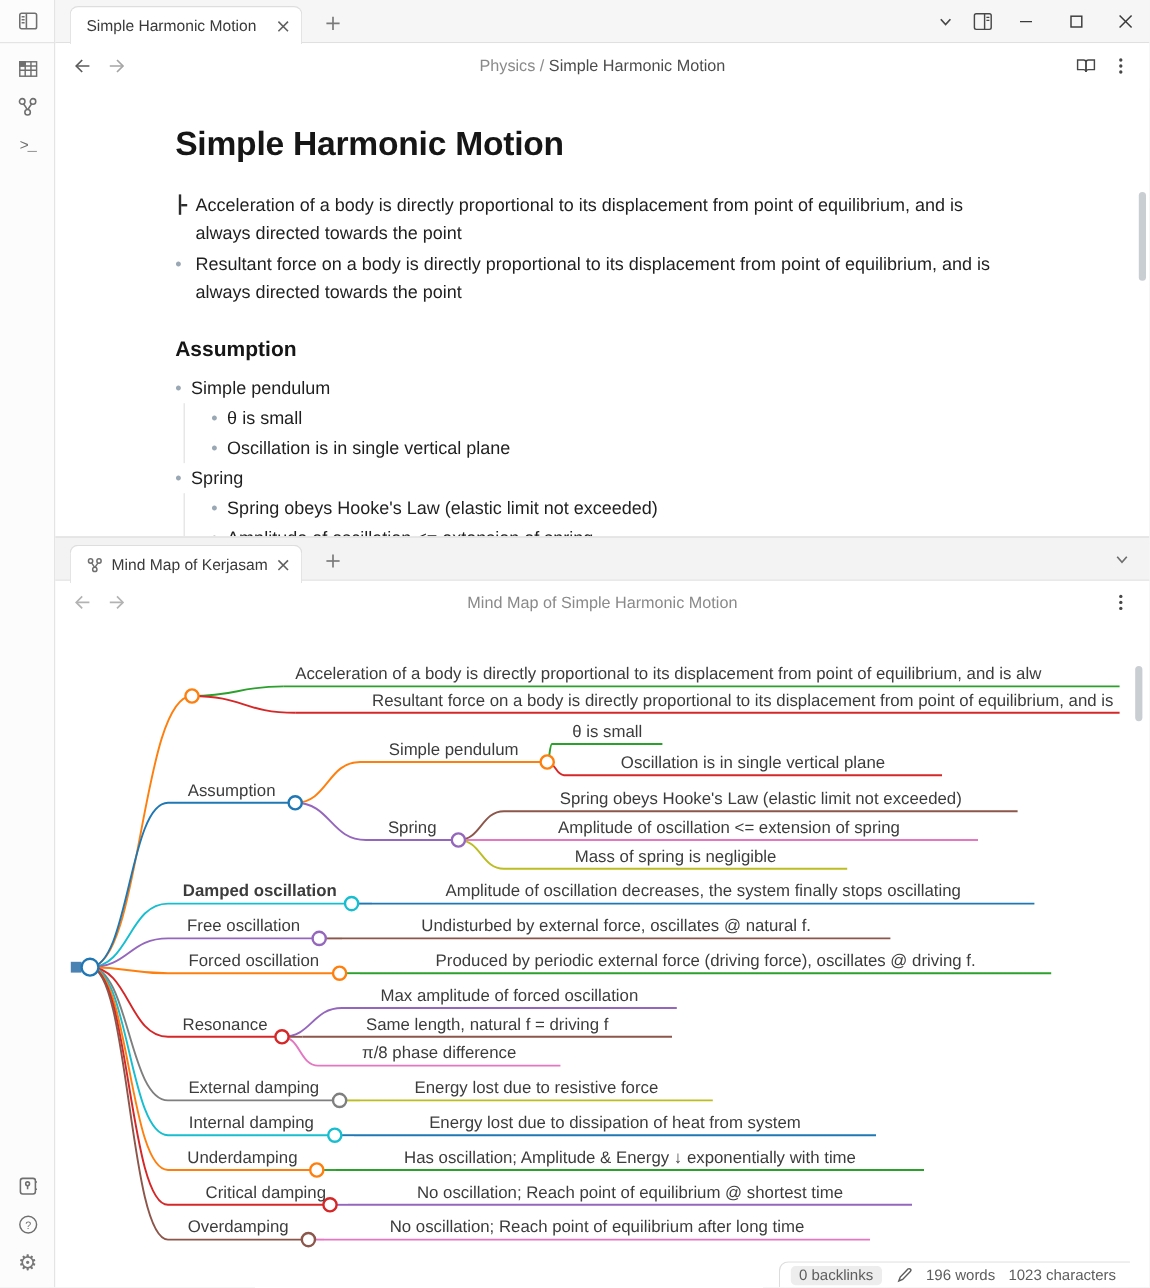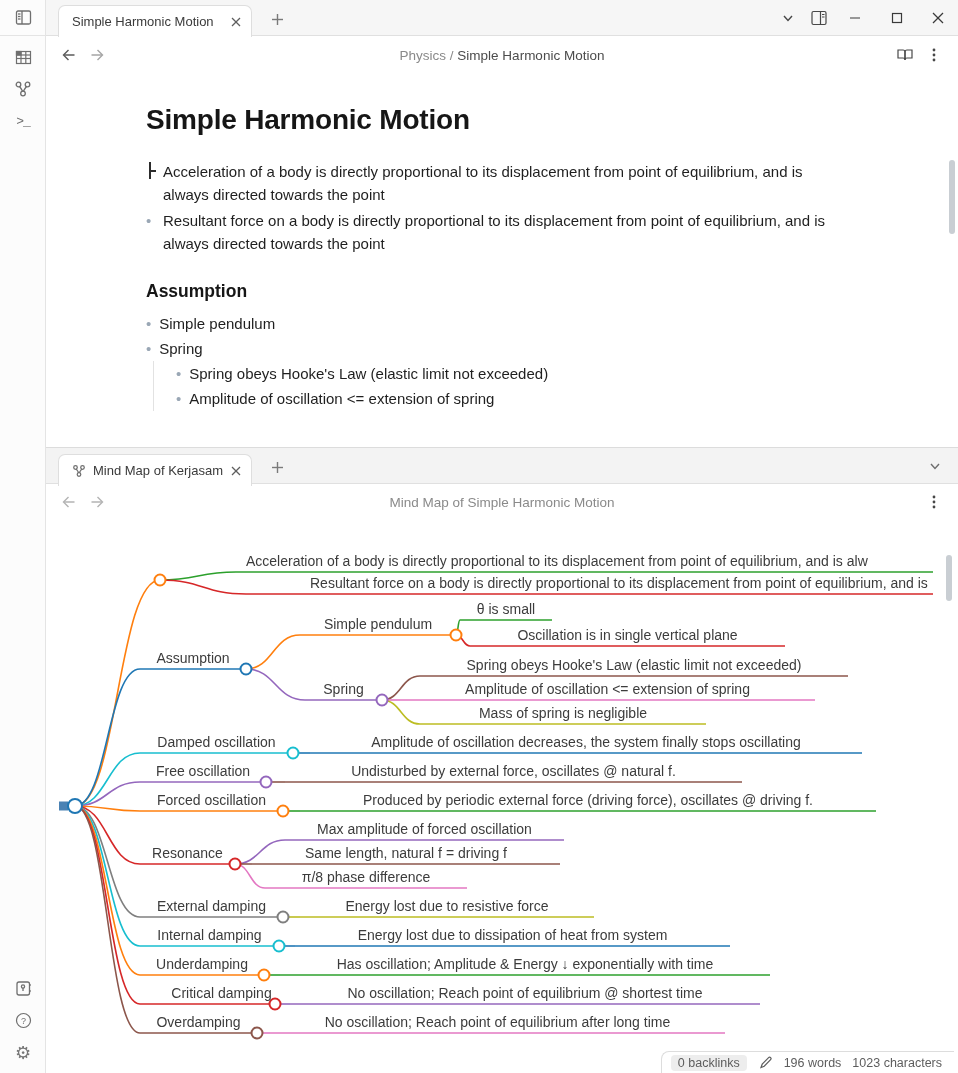--- a/index.html
+++ b/index.html
@@ -60,21 +60,21 @@
   .scroll-thumb { position:absolute; width:6px; border-radius:3px; background:#c9ced3; }
   .thumb-top { right:3px; top:86px; height:74px; }
 
   
   .mm-content { position:relative; height:553px; overflow:hidden; background:#fff; }
   .mm-clip { position:absolute; left:0; top:0; width:890px; height:553px; overflow:hidden; }
   .mm-label { position:absolute; height:20px; line-height:20px; font-size:14px; color:#3c3c3c; text-align:center; white-space:nowrap; cursor:pointer; }
   .thumb-bottom { right:6px; top:35px; height:46px; }
 
   
-  .statusbar { position:absolute; right:4px; bottom:0; height:22px; background:#fff;
+  .statusbar { position:absolute; right:16px; bottom:0; height:22px; background:#fff;
                border:1px solid #ddd; border-right:none; border-bottom:none; border-radius:8px 0 0 0;
                display:flex; align-items:center; gap:11px; padding:0 12px 0 9px; font-size:12.5px; color:#5d5d5d; z-index:6; }
   .backlinks-pill { background:#ededed; border-radius:4px; padding:1px 7px; cursor:pointer; }
 </style>
 </head>
 <body>
 
 <div class="app">
 
   <div class="ribbon">
@@ -216,20 +216,24 @@
             <div class="intro-text"><span>Acceleration of a body is directly proportional to its displacement from point of equilibrium, and is</span><br><span>always directed towards the point</span></div>
           </div>
           <div class="intro-item">
             <span class="marker dot-marker">•</span>
             <div class="intro-text"><span>Resultant force on a body is directly proportional to its displacement from point of equilibrium, and is</span><br><span>always directed towards the point</span></div>
           </div>
         </div>
       <h3 class="doc-heading">Assumption</h3>
       <div class="outline" id="outline-list">
           <div class="o-item d1"><span class="obullet">•</span><span>Simple pendulum</span></div>
+          <div class="o-sub">
+            <div class="o-item d2"><span class="obullet">•</span><span>θ is small</span></div>
+            <div class="o-item d2"><span class="obullet">•</span><span>Oscillation is in single vertical plane</span></div>
+          </div>
           <div class="o-item d1"><span class="obullet">•</span><span>Spring</span></div>
           <div class="o-sub">
             <div class="o-item d2"><span class="obullet">•</span><span>Spring obeys Hooke's Law (elastic limit not exceeded)</span></div>
             <div class="o-item d2"><span class="obullet">•</span><span>Amplitude of oscillation &lt;= extension of spring</span></div>
           </div>
         </div>
       <div class="scroll-thumb thumb-top"></div>
     </div>
   </div>
 
@@ -373,21 +377,21 @@
             <div class="mm-label" style="left: 200px; text-align: left; top: 31px;">Acceleration of a body is directly proportional to its displacement from point of equilibrium, and is alw</div>
             <div class="mm-label" style="left: 264px; text-align: left; top: 53px;">Resultant force on a body is directly proportional to its displacement from point of equilibrium, and is</div>
             <div class="mm-label" style="left: 94px; width: 106px; top: 128px;">Assumption</div>
             <div class="mm-label" style="left: 254px; width: 156px; top: 94px;">Simple pendulum</div>
             <div class="mm-label" style="left: 414px; width: 92px; top: 79px;">θ is small</div>
             <div class="mm-label" style="left: 424px; width: 315px; top: 105px;">Oscillation is in single vertical plane</div>
             <div class="mm-label" style="left: 259px; width: 77px; top: 159px;">Spring</div>
             <div class="mm-label" style="left: 374px; width: 428px; top: 135px;">Spring obeys Hooke's Law (elastic limit not exceeded)</div>
             <div class="mm-label" style="left: 354px; width: 415px; top: 159px;">Amplitude of oscillation &lt;= extension of spring</div>
             <div class="mm-label" style="left: 374px; width: 286px; top: 183px;">Mass of spring is negligible</div>
-            <div class="mm-label" style="left: 94px; width: 153px; top: 212px;">Damped oscillation</div>
+            <div class="mm-label" style="left: 94px; width: 153px; top: 212px; font-weight: bold;">Damped oscillation</div>
             <div class="mm-label" style="left: 264px; width: 552px; top: 212px;">Amplitude of oscillation decreases, the system finally stops oscillating</div>
             <div class="mm-label" style="left: 94px; width: 126px; top: 241px;">Free oscillation</div>
             <div class="mm-label" style="left: 239px; width: 457px; top: 241px;">Undisturbed by external force, oscillates @ natural f.</div>
             <div class="mm-label" style="left: 94px; width: 143px; top: 270px;">Forced oscillation</div>
             <div class="mm-label" style="left: 254px; width: 576px; top: 270px;">Produced by periodic external force (driving force), oscillates @ driving f.</div>
             <div class="mm-label" style="left: 94px; width: 95px; top: 323px;">Resonance</div>
             <div class="mm-label" style="left: 239px; width: 279px; top: 299px;">Max amplitude of forced oscillation</div>
             <div class="mm-label" style="left: 206px; width: 308px; top: 323px;">Same length, natural f = driving f</div>
             <div class="mm-label" style="left: 219px; width: 202px; top: 347px;">π/8 phase difference</div>
             <div class="mm-label" style="left: 94px; width: 143px; top: 376px;">External damping</div>

